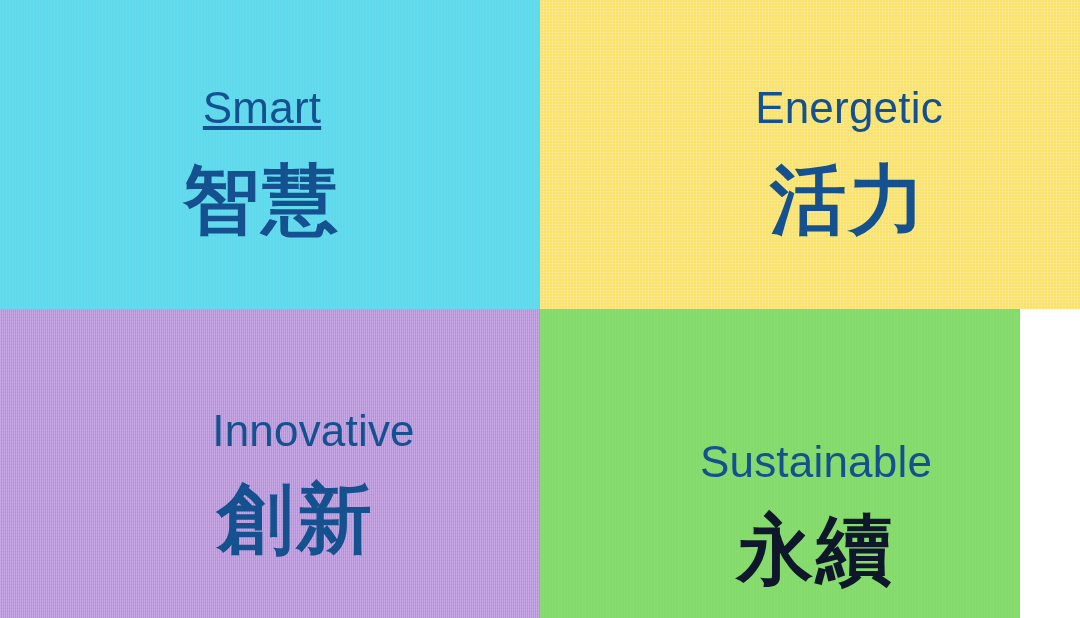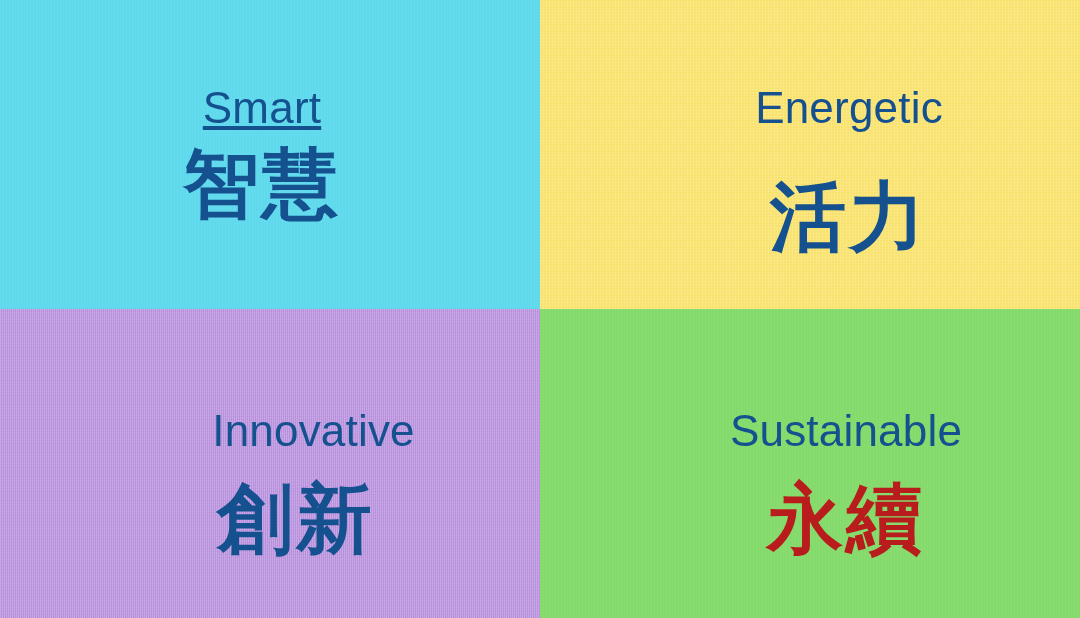--- a/index.html
+++ b/index.html
@@ -24,21 +24,21 @@
     flex-direction: column;
     align-items: center;
     justify-content: flex-start;
     overflow: hidden;
   }
 
   
   .q-tl { left: 0;     top: 0;     width: 540px; height: 309px; }
   .q-tr { left: 540px; top: 0;     width: 540px; height: 309px; }
   .q-bl { left: 0;     top: 309px; width: 540px; height: 309px; }
-  .q-br { left: 540px; top: 309px; width: 540px; height: 309px; }
+  .q-br { left: 540px; top: 309px; width: 480px; height: 309px; justify-content: center; }
 
   
   .texture {
     position: absolute;
     inset: 0;
     pointer-events: none;
   }
   .texture-yellow {
     background-image:
       repeating-linear-gradient(90deg,
@@ -102,27 +102,27 @@
 
   .label-cjk {
     font-size: 76px;
     font-weight: 700;
     letter-spacing: 3px;
     white-space: nowrap;
   }
 
   
   .row-top .label-stack    { margin-top: 86px; }
-  .row-top .label-cjk      { margin-top: 16px; }
+  .row-top .label-cjk      { margin-top: 32px; }
   .row-bottom .label-stack { margin-top: 100px; }
   .row-bottom .label-cjk   { margin-top: 28px; }
 
   
   .q-tl .label-stack { transform: translateX(-8px); }
-  .q-tr .label-stack { transform: translateX(39px); gap: 33px; }
+  .q-tr .label-stack { transform: translateX(39px); }
   .q-bl .label-stack { transform: translateX(26px); }
   .q-br .label-stack { transform: translateX(36px); }
 </style>
 </head>
 <body>
 
 <div id="board" style="width: 1080px; height: 618px;">
 
   <div class="quadrant q-tl row-top" style="background-color: rgb(95, 217, 236);">
     <div class="texture texture-cyan"></div>
@@ -145,17 +145,17 @@
     <div class="label-stack">
       <div class="label-en" style="color: rgb(21, 81, 143); margin-left: 35px;">Innovative</div>
       <div class="label-cjk" style="color: rgb(21, 81, 143);">創新</div>
     </div>
   </div>
 
   <div class="quadrant q-br row-bottom" style="background-color: rgb(132, 219, 107);">
     <div class="texture texture-green"></div>
     <div class="label-stack">
       <div class="label-en" style="color: rgb(21, 81, 143);">Sustainable</div>
-      <div class="label-cjk" style="color: #b91c1c;">永續</div>
+      <div class="label-cjk" style="color: #0f172a;">永續</div>
     </div>
   </div>
 
 </div>
 
 </body></html>

